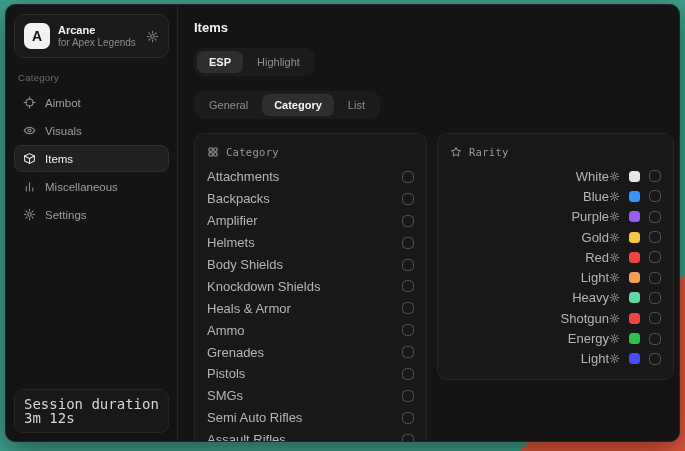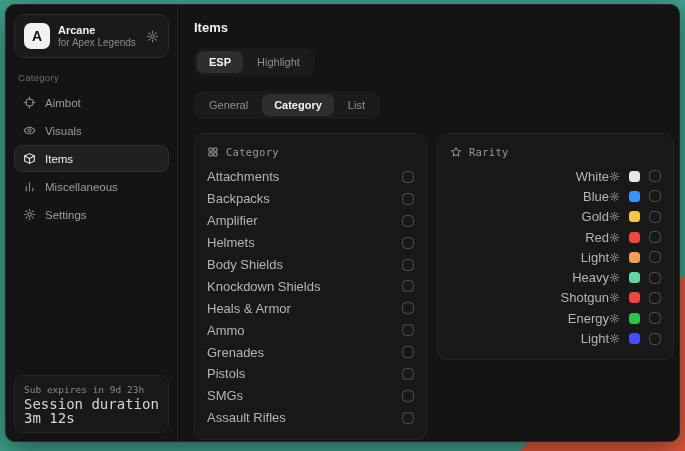--- a/index.html
+++ b/index.html
@@ -147,21 +147,20 @@
       <span class="nicon">
         <svg width="13" height="13" viewBox="0 0 24 24" fill="none" stroke="currentColor" stroke-width="2" stroke-linecap="round">
           <circle cx="12" cy="12" r="3.2"></circle>
           <path d="M12 2.5v3M12 18.5v3M2.5 12h3M18.5 12h3M5.3 5.3l2.1 2.1M16.6 16.6l2.1 2.1M18.7 5.3l-2.1 2.1M7.4 16.6l-2.1 2.1"></path>
         </svg>
       </span>
       <span>Settings</span>
     </div>
 
     <div class="sidebar-footer">
-      <div class="sf-line1">Sub expires in 9d 23h</div>
       <div class="sf-line2">Session duration 3m 12s</div>
     </div>
   </aside>
 
   <main class="main">
     <div class="page-title">Items</div>
 
     <div class="seg mode">
       <button class="seg-btn active">ESP</button>
       <button class="seg-btn">Highlight</button>
@@ -237,20 +236,24 @@
             <div class="row cat-row">
               <span class="row-label">Pistols</span>
               <span class="checkbox"></span>
             </div>
 
             <div class="row cat-row">
               <span class="row-label">SMGs</span>
               <span class="checkbox"></span>
             </div>
 
+            <div class="row cat-row">
+              <span class="row-label">Semi Auto Rifles</span>
+              <span class="checkbox"></span>
+            </div>
 
             <div class="row cat-row">
               <span class="row-label">Assault Rifles</span>
               <span class="checkbox"></span>
             </div>
 
           </div>
       </section>
 
       <section class="panel panel-rarity">
@@ -285,20 +288,33 @@
                   <svg width="11" height="11" viewBox="0 0 24 24" fill="none" stroke="currentColor" stroke-width="2.2" stroke-linecap="round">
                     <circle cx="12" cy="12" r="3.4"></circle>
                     <path d="M12 2.5v3M12 18.5v3M2.5 12h3M18.5 12h3M5.3 5.3l2.1 2.1M16.6 16.6l2.1 2.1M18.7 5.3l-2.1 2.1M7.4 16.6l-2.1 2.1"></path>
                   </svg>
                 </span>
                 <span class="swatch" style="background: rgb(59, 147, 247);"></span>
                 <span class="checkbox"></span>
               </span>
             </div>
 
+            <div class="row rar-row">
+              <span class="row-label">Purple</span>
+              <span class="rar-right">
+                <span class="row-gear">
+                  <svg width="11" height="11" viewBox="0 0 24 24" fill="none" stroke="currentColor" stroke-width="2.2" stroke-linecap="round">
+                    <circle cx="12" cy="12" r="3.4"></circle>
+                    <path d="M12 2.5v3M12 18.5v3M2.5 12h3M18.5 12h3M5.3 5.3l2.1 2.1M16.6 16.6l2.1 2.1M18.7 5.3l-2.1 2.1M7.4 16.6l-2.1 2.1"></path>
+                  </svg>
+                </span>
+                <span class="swatch" style="background: rgb(155, 92, 246);"></span>
+                <span class="checkbox"></span>
+              </span>
+            </div>
 
             <div class="row rar-row">
               <span class="row-label">Gold</span>
               <span class="rar-right">
                 <span class="row-gear">
                   <svg width="11" height="11" viewBox="0 0 24 24" fill="none" stroke="currentColor" stroke-width="2.2" stroke-linecap="round">
                     <circle cx="12" cy="12" r="3.4"></circle>
                     <path d="M12 2.5v3M12 18.5v3M2.5 12h3M18.5 12h3M5.3 5.3l2.1 2.1M16.6 16.6l2.1 2.1M18.7 5.3l-2.1 2.1M7.4 16.6l-2.1 2.1"></path>
                   </svg>
                 </span>

